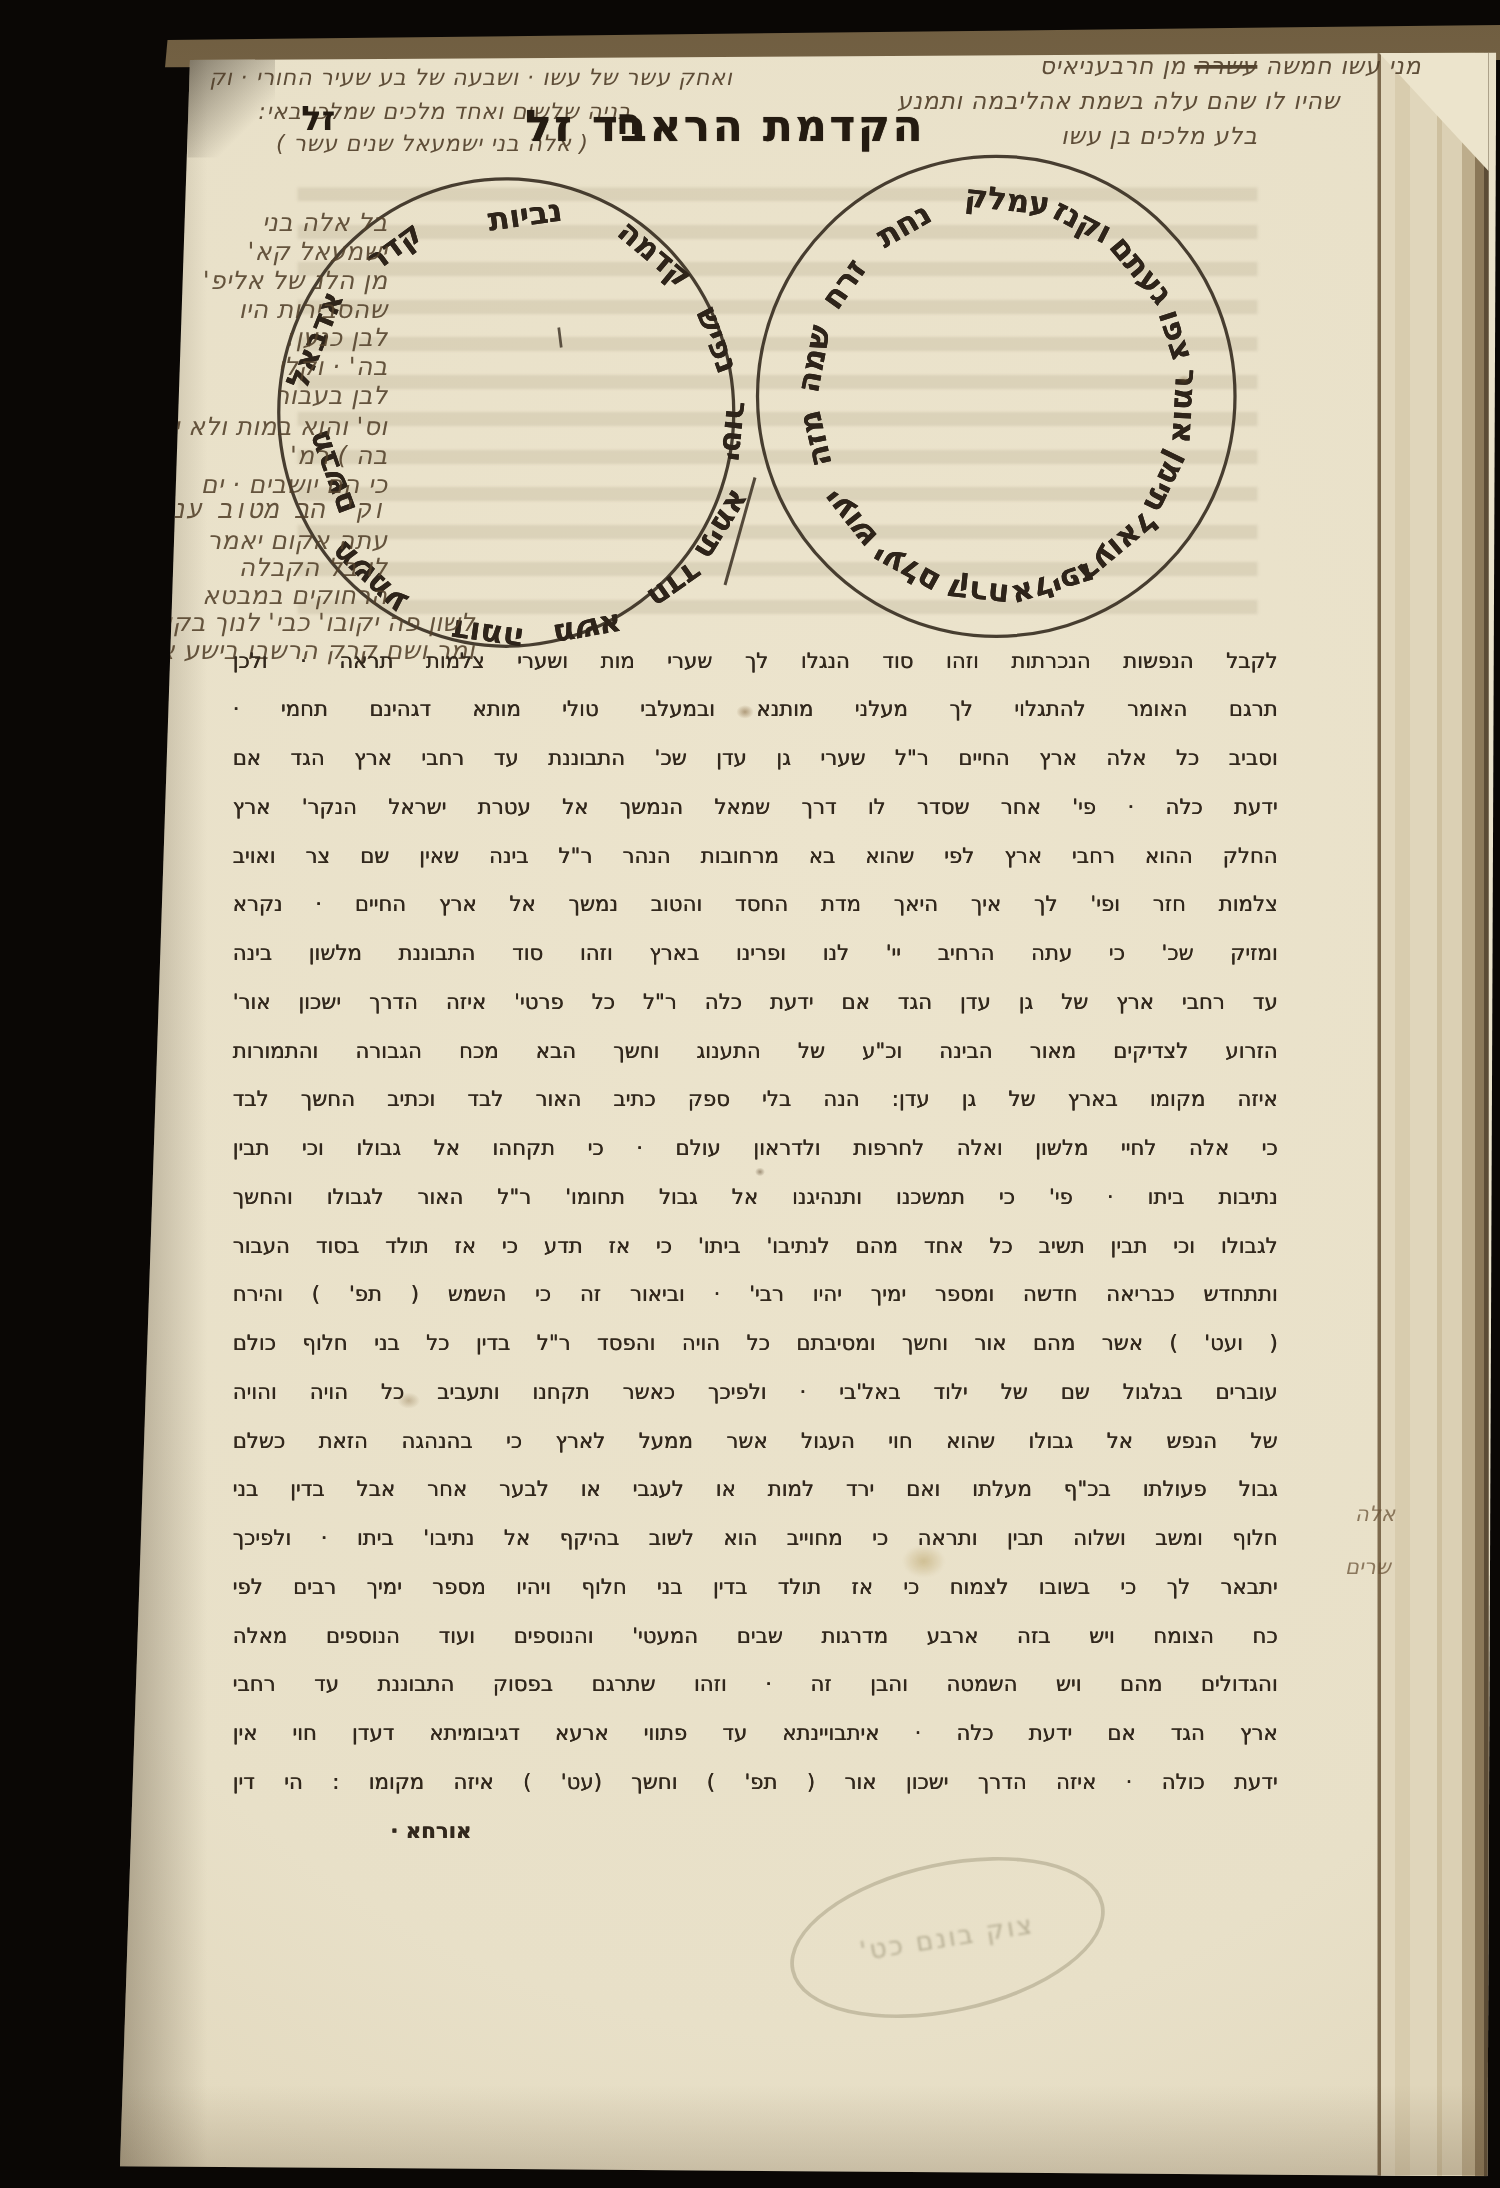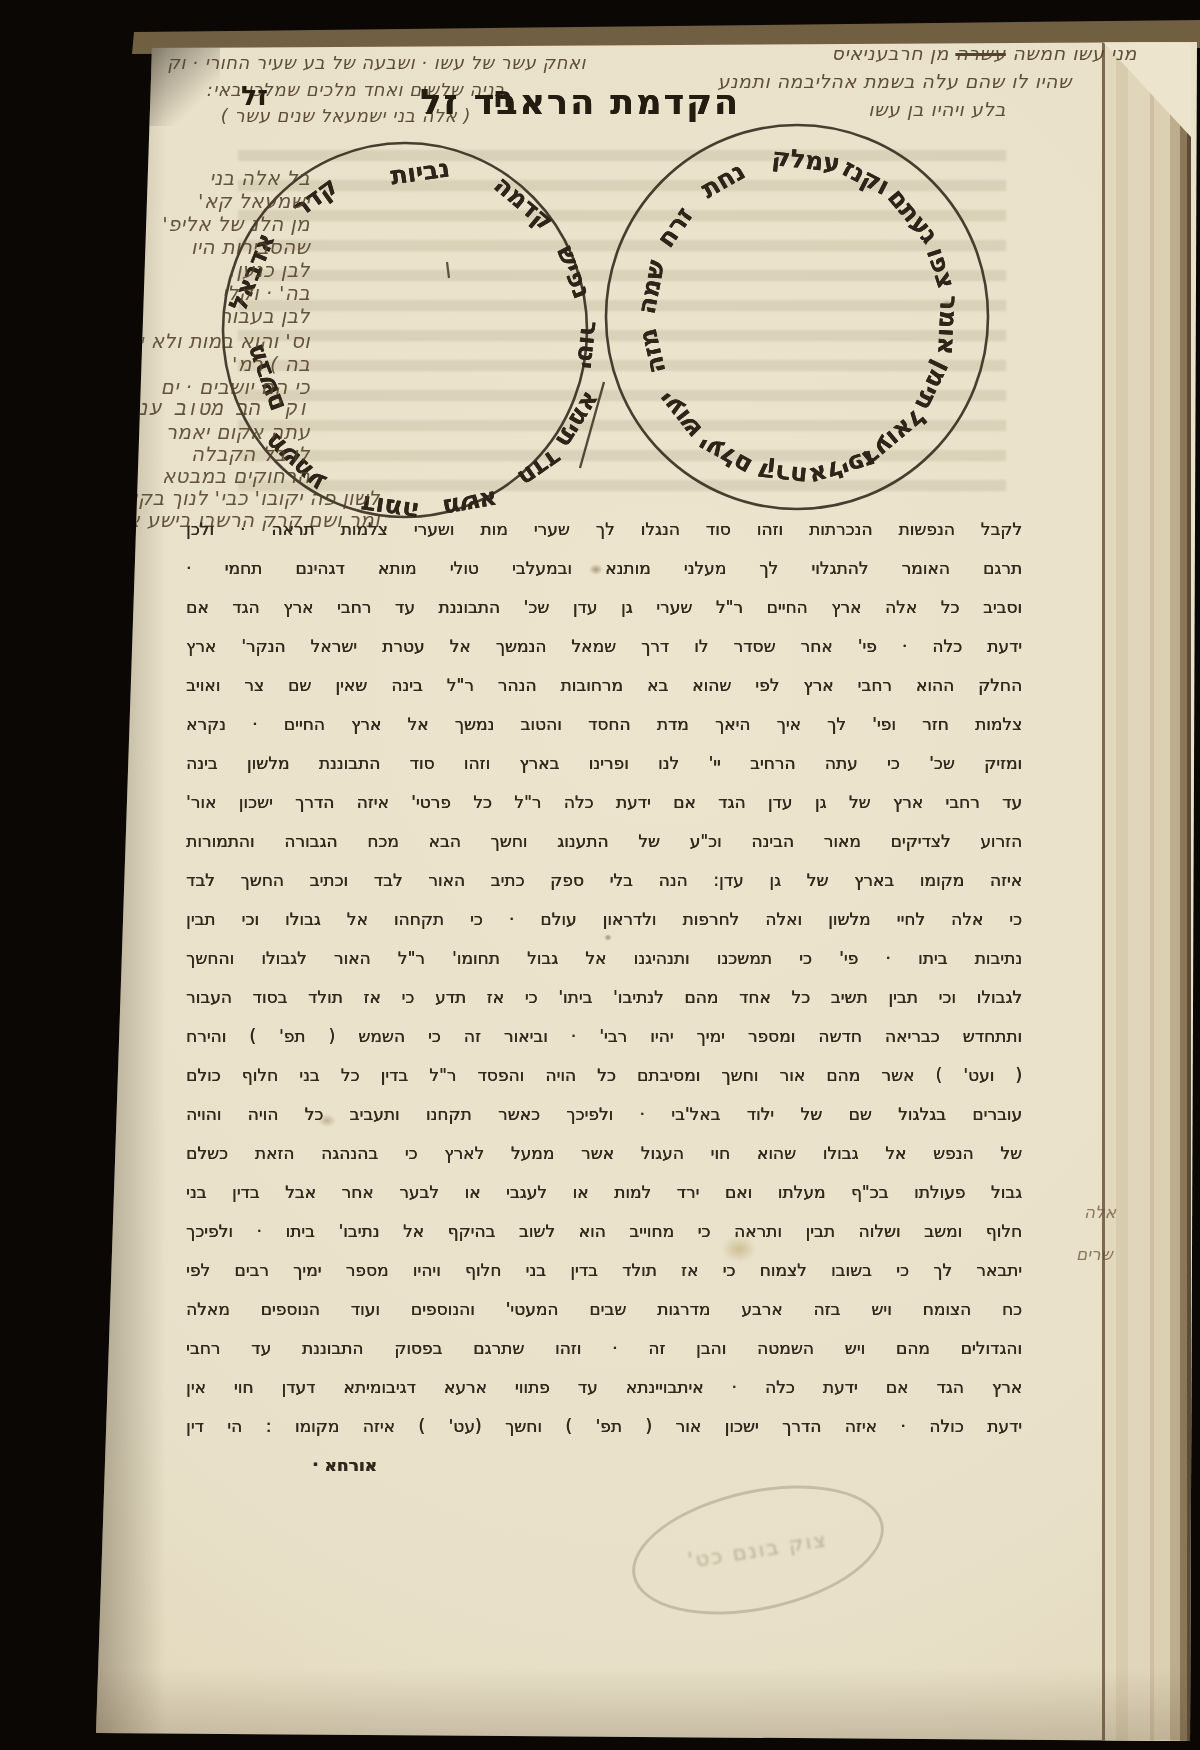--- a/index.html
+++ b/index.html
@@ -123,21 +123,21 @@
     <div class="shade-bottom"></div>
     <div class="corner-shadow"></div>
     <div class="showthrough"></div>
 
     <div class="hw hw-tr" style="left:715px;top:42px;width:422px;">
       <span>מני עשו חמשה</span>
       <span class="struck">עשרה</span>
       <span>מן חרבעניאיס</span>
     </div>
     <div class="hw hw-tr" style="left:668px;top:70px;width:404px;">שהיו לו שהם עלה בשמת אהליבמה ותמנע</div>
-    <div class="hw hw-tr" style="left:800px;top:98px;width:206px;">בלע ויהיו בן עשו</div>
+    <div class="hw hw-tr" style="left:800px;top:98px;width:206px;">בלע מלכים בן עשו</div>
 
     <div class="hw hw-tl" style="left:178px;top:52px;width:408px;">ואחק עשר של עשו · ושבעה של בע שעיר החורי · וק</div>
     <div class="hw hw-tl" style="left:205px;top:79px;width:300px;">בניה שלשים ואחד מלכים שמלכו באי:</div>
     <div class="hw hw-tl" style="left:245px;top:105px;width:226px;">( אלה בני ישמעאל שנים עשר )</div>
 
     <div class="title">הקדמת הראבד זל</div>
     <div class="sig-mark" id="mark-het">ח</div>
     <div class="sig-mark" id="mark-zal">זל</div>
 
     <svg id="diagram-svg" width="1200" height="1750">

